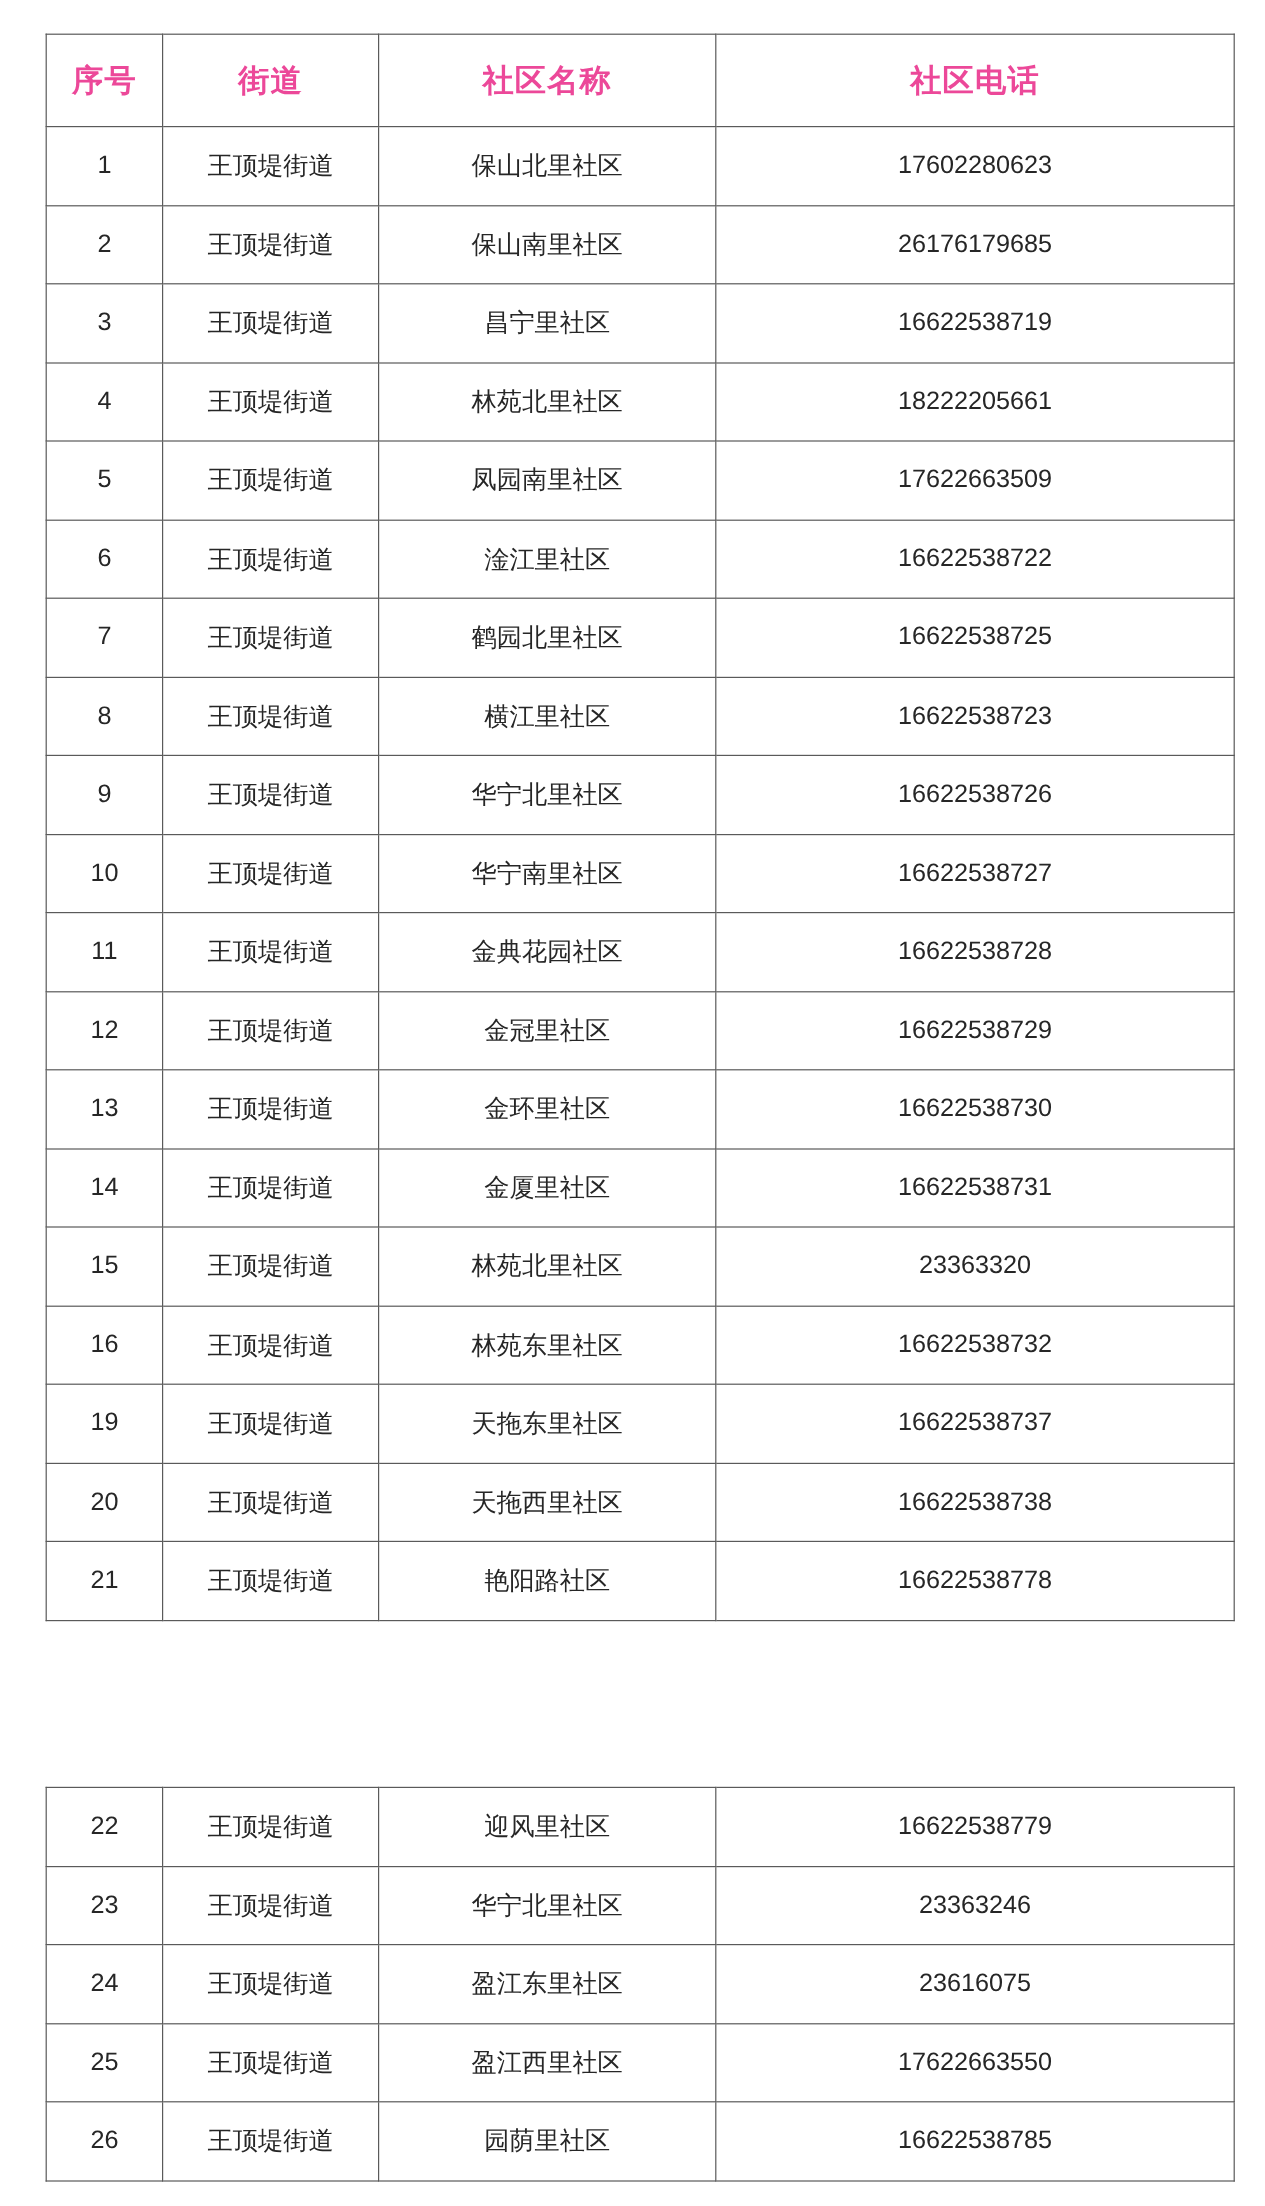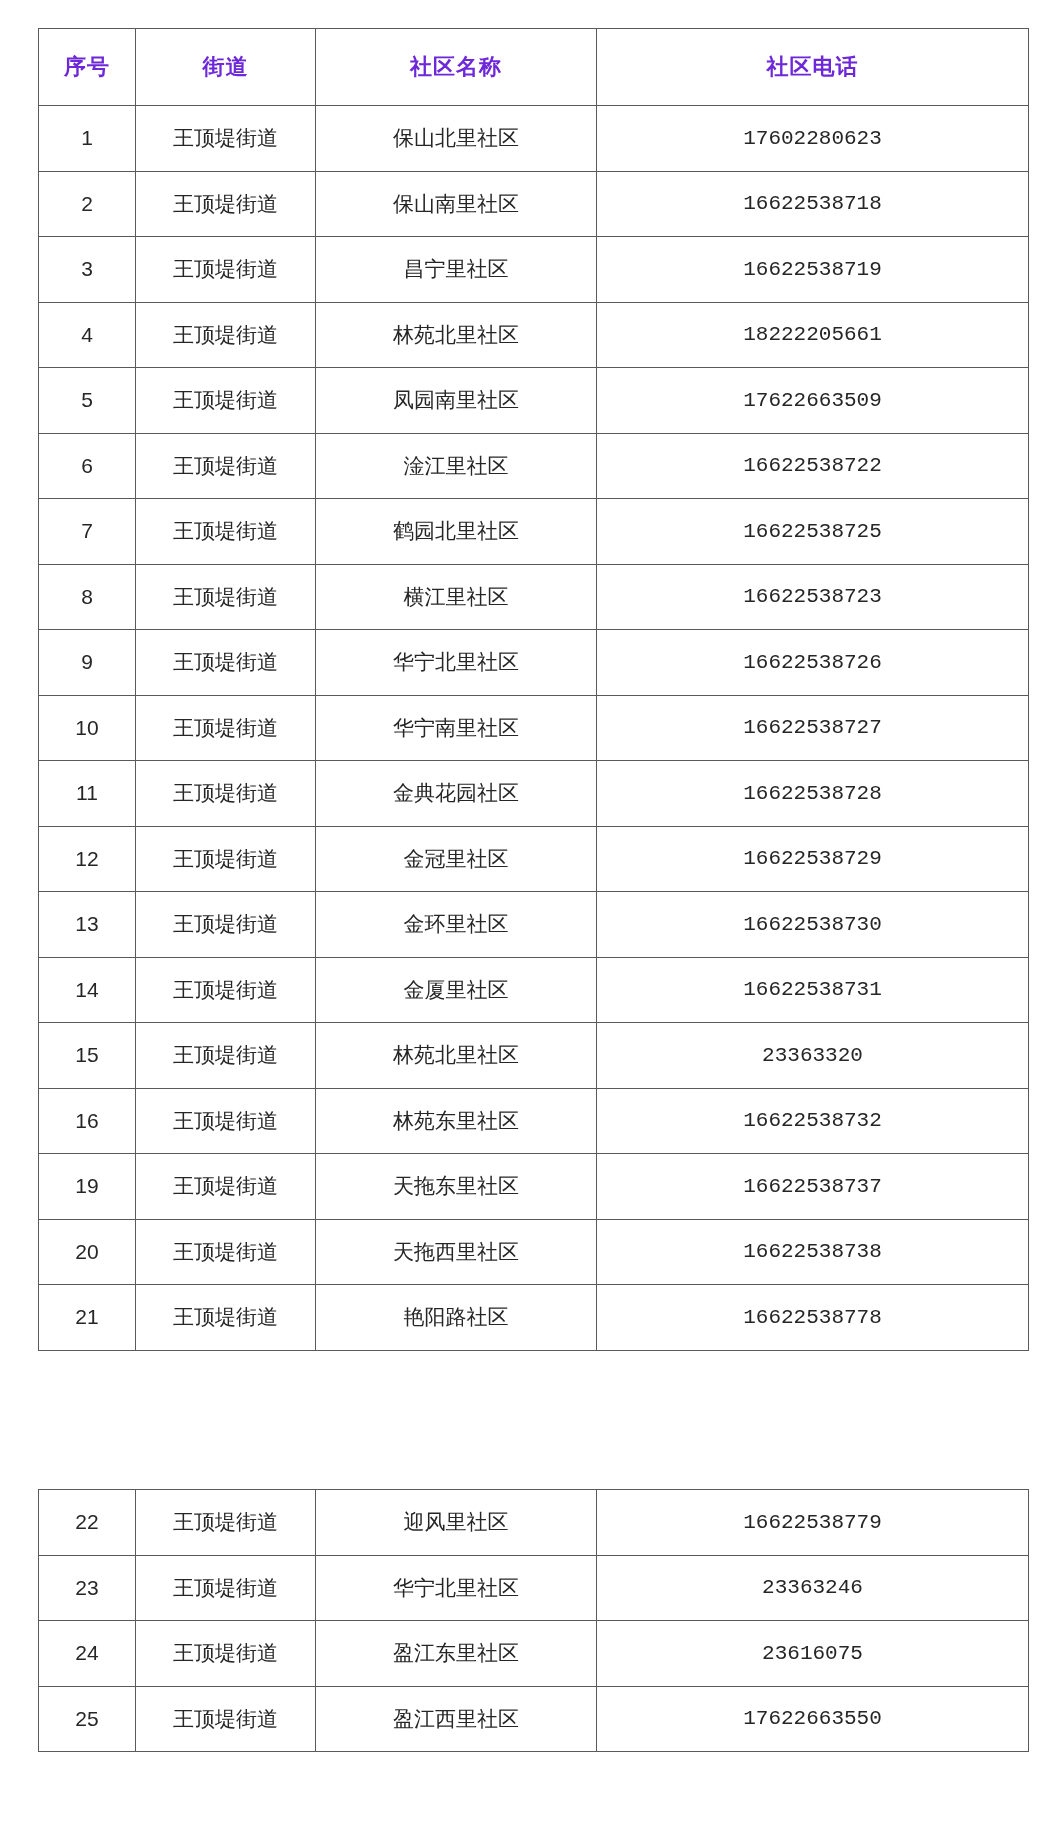--- a/index.html
+++ b/index.html
@@ -32,36 +32,36 @@
       white-space: nowrap;
     }
     #table-1 { top: 28px; }
     #table-2 { top: 1489px; padding-left: 28px; }
     col.c-idx   { width: 97px; }
     col.c-st    { width: 180px; }
     col.c-name  { width: 281px; }
     col.c-phone { width: 432px; }
     th.hdr {
       height: 76px;
-      font-size: 22px;
+      font-size: 26px;
       font-weight: bold;
-      color: #6d28d9;
+      color: #ec4899;
       letter-spacing: 1px;
     }
     tr.row td {
       height: 64.5px;
       font-size: 21px;
       color: #262626;
     }
     td.num {
       font-family: "Liberation Sans", sans-serif;
       font-size: 21px;
     }
     td.phone {
-      font-family: Liberation Mono, monospace;
+      font-family: Liberation Sans, sans-serif;
       font-size: 21px;
     }
   </style>
 </head>
 <body>
 
 <table class="grid" id="table-1">
   <colgroup>
     <col class="c-idx">
       <col class="c-st">
@@ -80,21 +80,21 @@
       <tr class="row">
         <td class="num">1</td>
         <td class="street">王顶堤街道</td>
         <td class="community">保山北里社区</td>
         <td class="phone">17602280623</td>
       </tr>
       <tr class="row">
         <td class="num">2</td>
         <td class="street">王顶堤街道</td>
         <td class="community">保山南里社区</td>
-        <td class="phone">16622538718</td>
+        <td class="phone">26176179685</td>
       </tr>
       <tr class="row">
         <td class="num">3</td>
         <td class="street">王顶堤街道</td>
         <td class="community">昌宁里社区</td>
         <td class="phone">16622538719</td>
       </tr>
       <tr class="row">
         <td class="num">4</td>
         <td class="street">王顶堤街道</td>
@@ -219,14 +219,20 @@
         <td class="street">王顶堤街道</td>
         <td class="community">盈江东里社区</td>
         <td class="phone">23616075</td>
       </tr>
       <tr class="row">
         <td class="num">25</td>
         <td class="street">王顶堤街道</td>
         <td class="community">盈江西里社区</td>
         <td class="phone">17622663550</td>
       </tr>
+      <tr class="row">
+        <td class="num">26</td>
+        <td class="street">王顶堤街道</td>
+        <td class="community">园荫里社区</td>
+        <td class="phone">16622538785</td>
+      </tr>
     </tbody>
 </table>
 
 </body></html>

